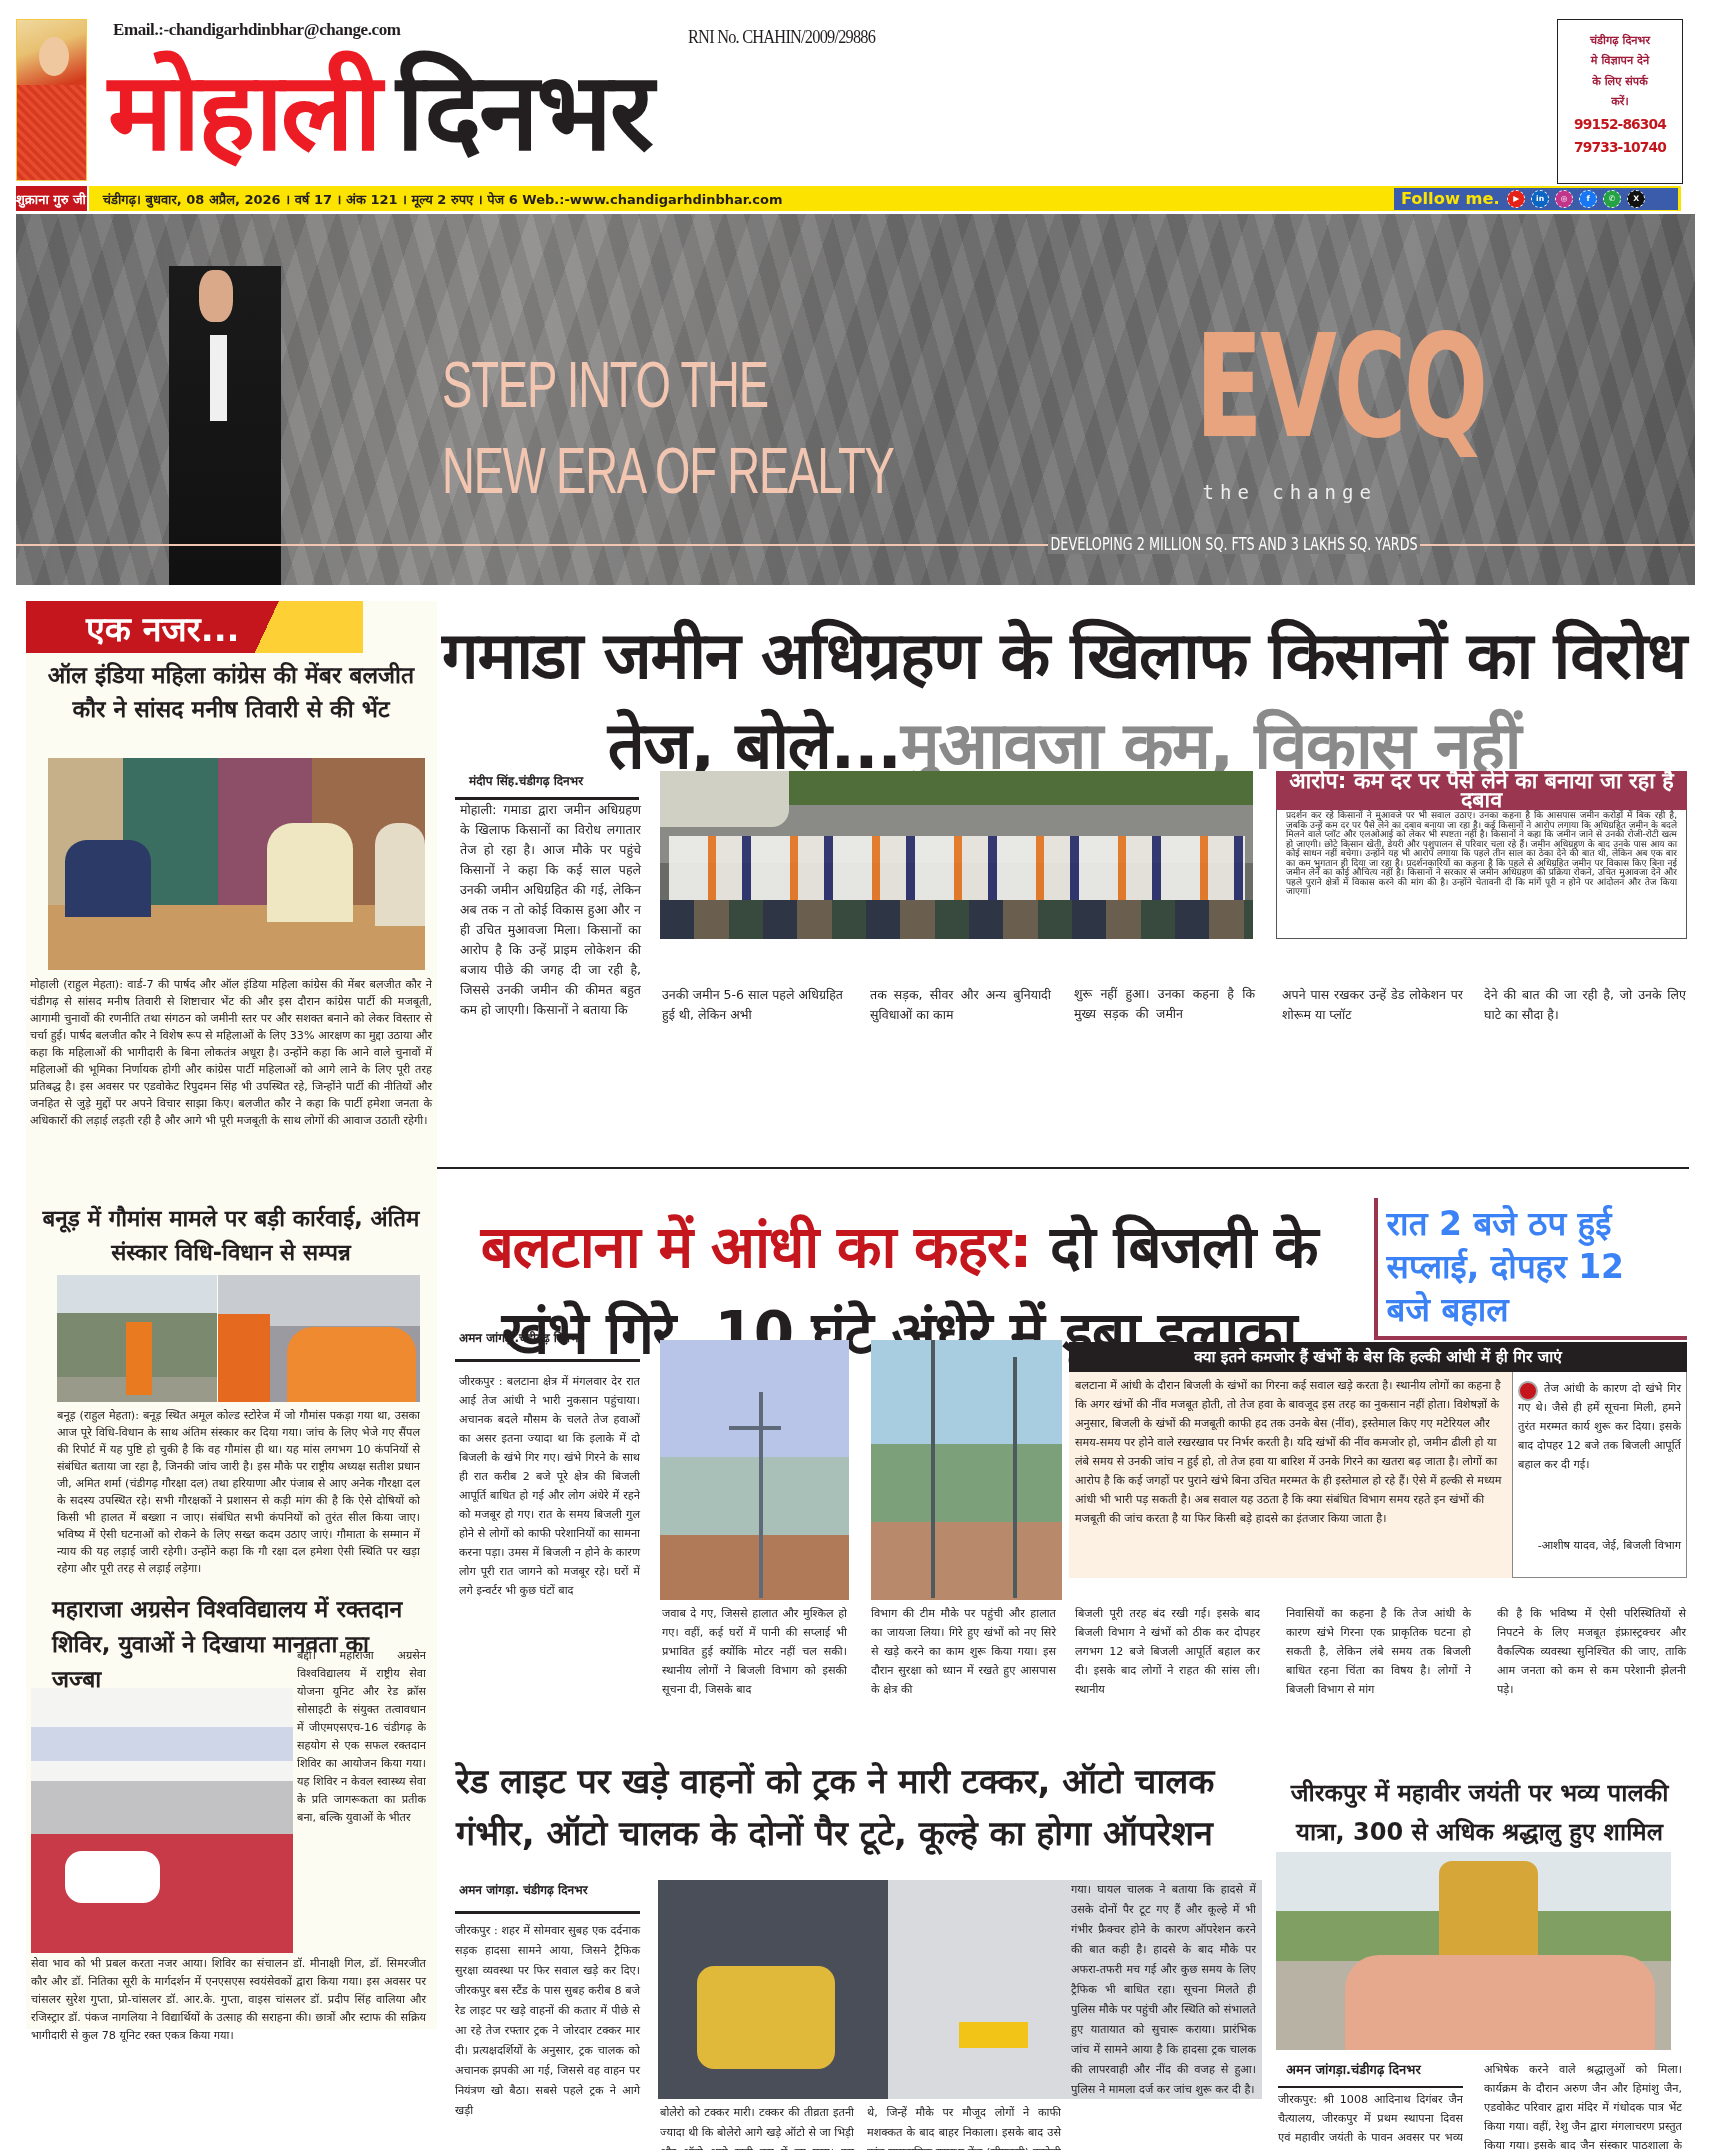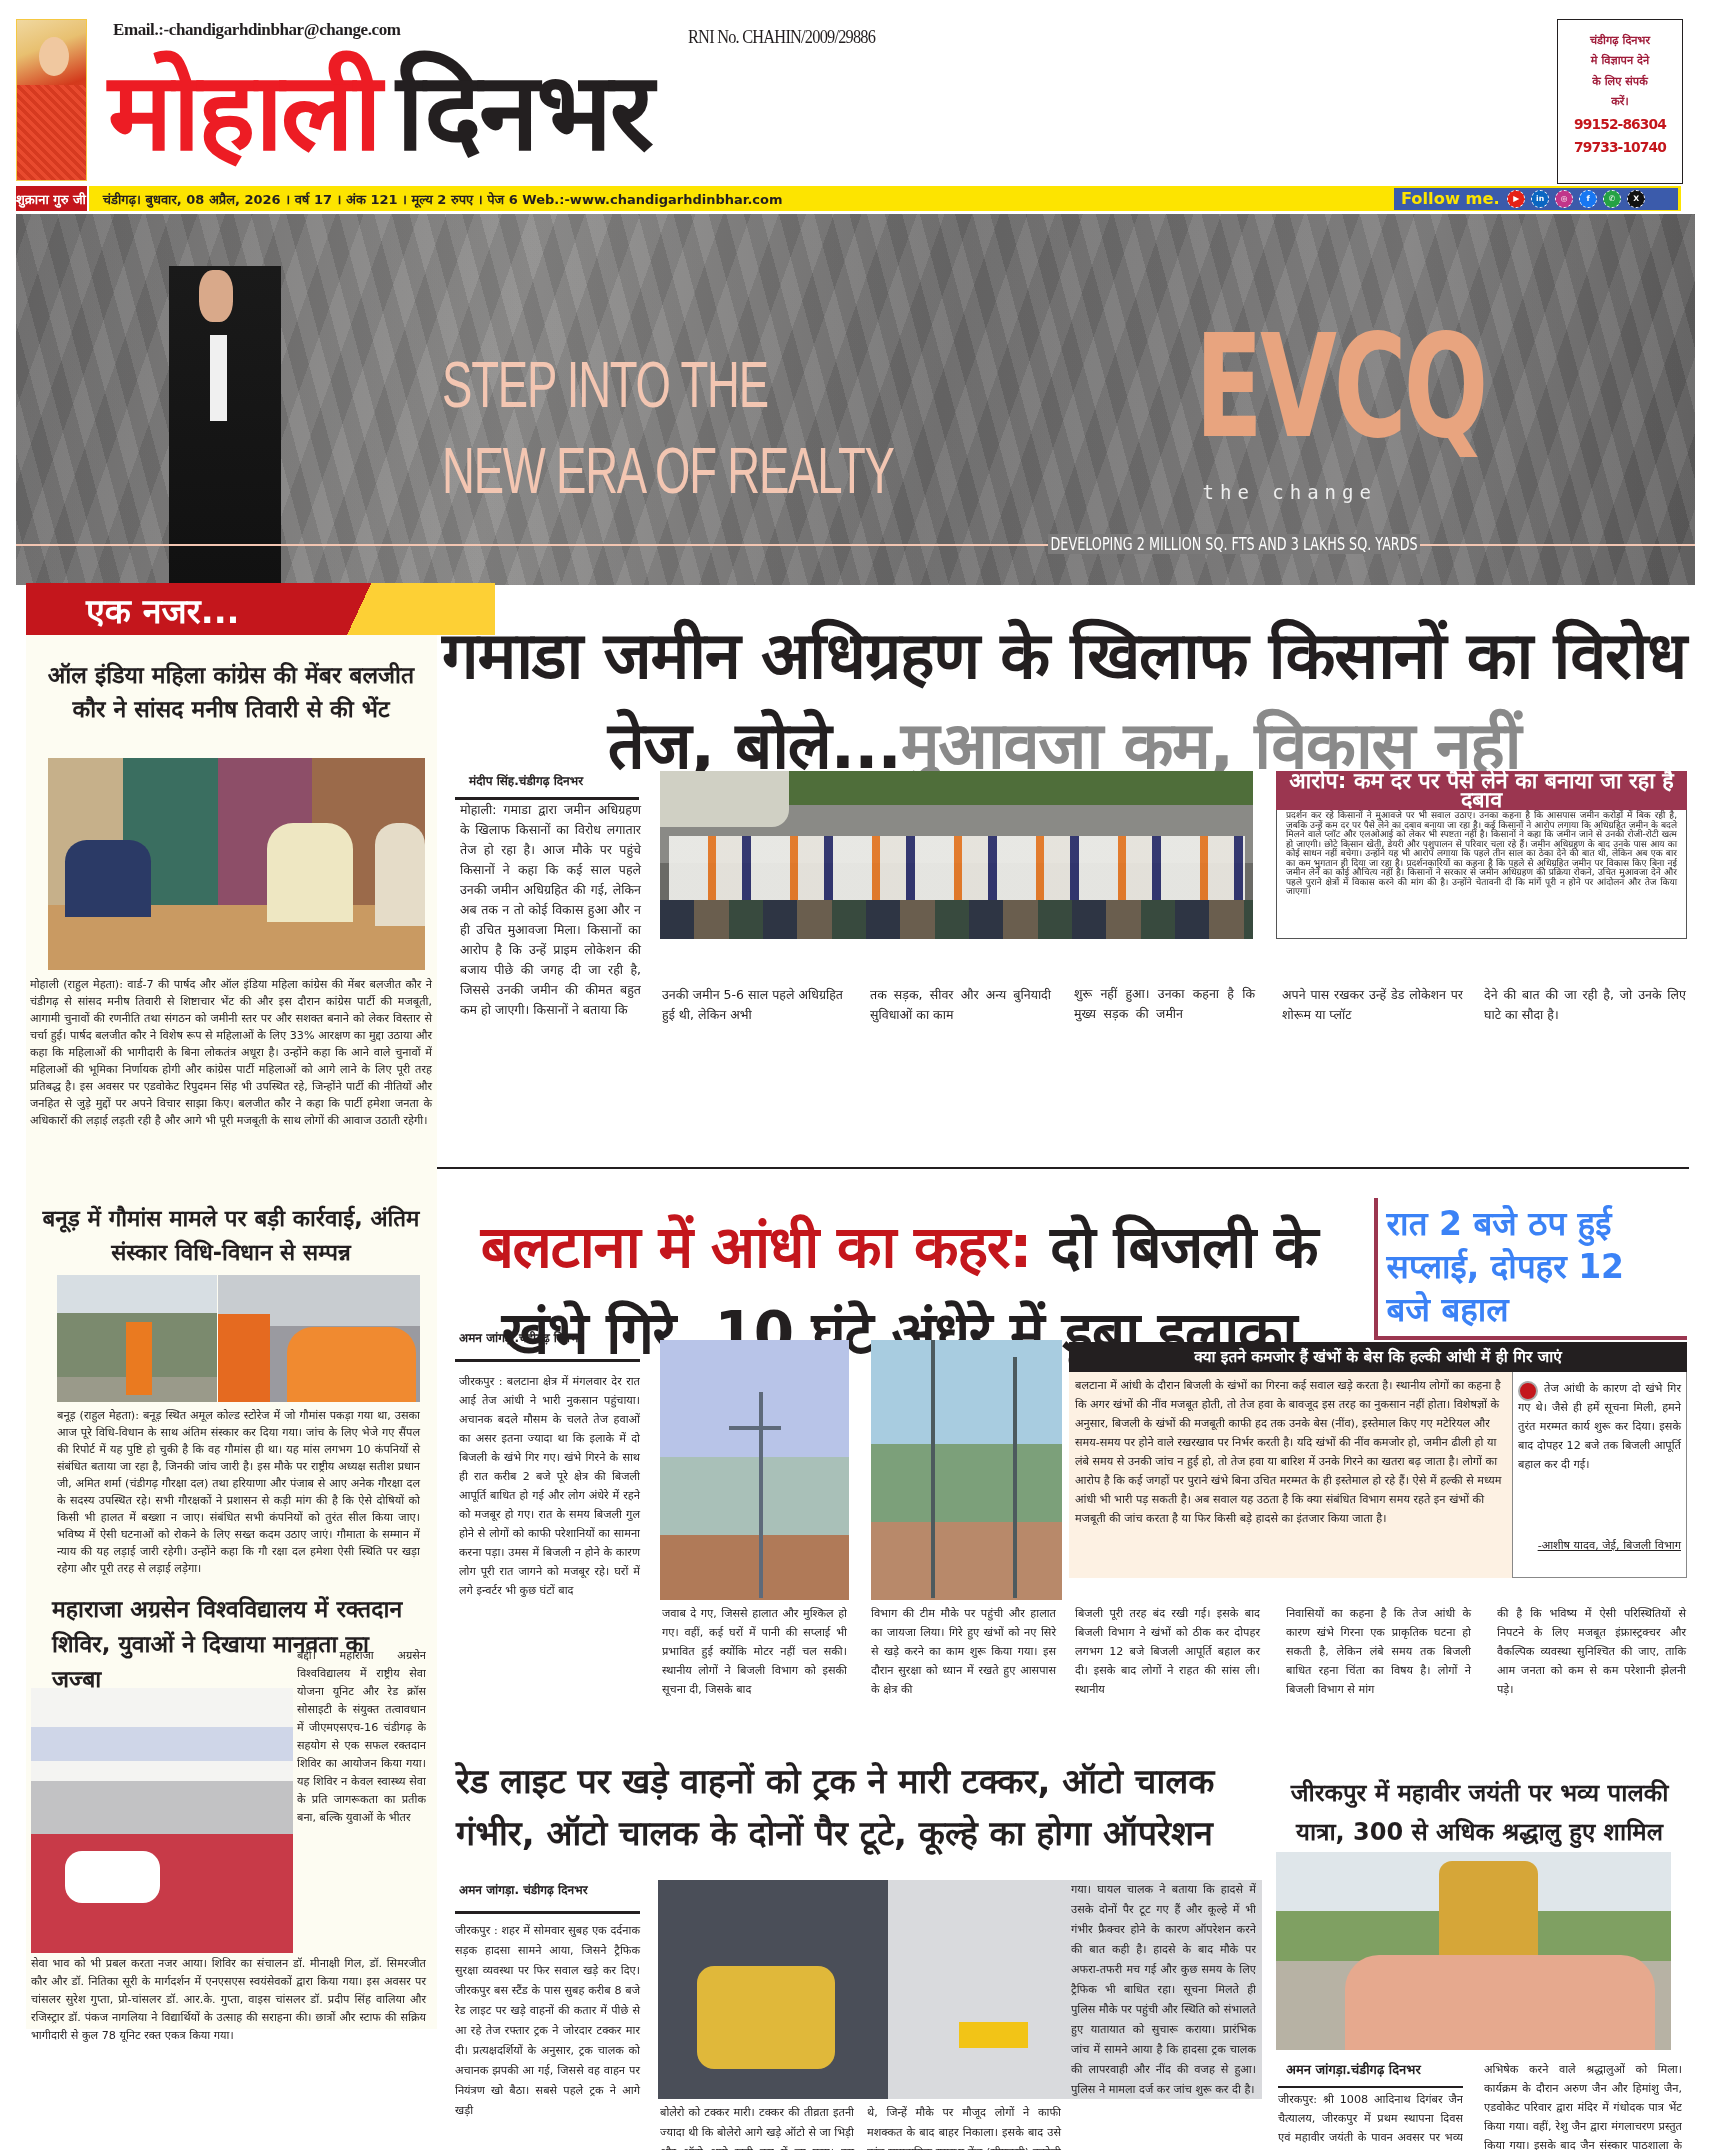--- a/index.html
+++ b/index.html
@@ -31,21 +31,21 @@
 #banner .man .shirt{position:absolute;left:41px;top:69px;width:17px;height:86px;background:#f0f0f0}
 #ban-line1,#ban-line2{position:absolute;left:426px;color:#f3c6b2;font-family:"Liberation Sans",sans-serif;font-size:65px;letter-spacing:-1.7px;transform:scaleX(.7);transform-origin:left;white-space:nowrap}
 #ban-line1{top:133px}
 #ban-line2{top:219px}
 #ban-logo{position:absolute;left:1179px;top:90px;font-size:142px;font-weight:bold;color:#e8a47f;letter-spacing:-4.3px;transform:scaleX(.7);transform-origin:left}
 #ban-tag{position:absolute;left:1187px;top:267px;color:#eee;font-size:19px;letter-spacing:6px;font-family:"DejaVu Sans Mono",monospace}
 #ban-rule{position:absolute;left:0;top:330px;width:100%;height:2.2px;background:#f3c6b2}
 #ban-dev{position:absolute;left:1032px;top:320px;background:#7a7979;color:#fff;font-size:17px;padding:0 3.4px;transform:scaleX(.75);transform-origin:left;white-space:nowrap}
 
 #left-col{left:26px;top:601px;width:411px;height:1428px;background:#fdfcf2}
-#ek-nazar{left:26px;top:583px;width:469px;height:52px;background:linear-gradient(115deg,#c4161c 0 70%,#fdd035 70%)}
+#ek-nazar{left:26px;top:601px;width:337px;height:52px;background:linear-gradient(115deg,#c4161c 0 70%,#fdd035 70%)}
 #ek-nazar span{position:absolute;left:60px;top:4.3px;color:#fff;font-size:34px;font-weight:bold}
 .hl{font-weight:bold;color:#231f20;line-height:1.2}
 .body{font-size:12px;line-height:17px;text-align:justify;color:#231f20}
 .byline{font-size:12px;font-weight:bold}
 .rule{height:2.6px;background:#231f20}
 .photo{overflow:hidden}
 
 #h1{left:434px;top:611px;width:1260px;font-size:65px;line-height:90px;font-weight:bold;text-align:center;letter-spacing:-1.3px}
 #h1 .grey{color:#8a8a8a}
 .boxhead{background:#9b3650;color:#fff;font-weight:bold;text-align:center}
@@ -177,21 +177,21 @@
 <div class="abs photo" style="left:871px;top:1340px;width:191px;height:260px;background:linear-gradient(#a8cce0 0 40%,#7ca07a 40% 70%,#b8896a 70%);">
   <div style="position:absolute;left:60px;top:0;width:4.3px;height:258px;background:#4d5a5e;"></div>
   <div style="position:absolute;left:142px;top:17px;width:4.3px;height:241px;background:#4d5a5e;"></div>
 </div>
 <div class="abs" style="left:1069px;top:1342px;width:618px;height:30px;background:#231f20;color:#fff;font-weight:bold;font-size:15.5px;line-height:30px;text-align:center;">क्या इतने कमजोर हैं खंभों के बेस कि हल्की आंधी में ही गिर जाएं</div>
 <div class="abs colbox" style="left:1069px;top:1372px;width:443px;height:206px;"></div>
 <div class="abs body" style="left:1075px;top:1376px;width:432px;font-size:11.2px;line-height:19px;text-align:left;">बलटाना में आंधी के दौरान बिजली के खंभों का गिरना कई सवाल खड़े करता है। स्थानीय लोगों का कहना है कि अगर खंभों की नींव मजबूत होती, तो तेज हवा के बावजूद इस तरह का नुकसान नहीं होता। विशेषज्ञों के अनुसार, बिजली के खंभों की मजबूती काफी हद तक उनके बेस (नींव), इस्तेमाल किए गए मटेरियल और समय-समय पर होने वाले रखरखाव पर निर्भर करती है। यदि खंभों की नींव कमजोर हो, जमीन ढीली हो या लंबे समय से उनकी जांच न हुई हो, तो तेज हवा या बारिश में उनके गिरने का खतरा बढ़ जाता है। लोगों का आरोप है कि कई जगहों पर पुराने खंभे बिना उचित मरम्मत के ही इस्तेमाल हो रहे हैं। ऐसे में हल्की से मध्यम आंधी भी भारी पड़ सकती है। अब सवाल यह उठता है कि क्या संबंधित विभाग समय रहते इन खंभों की मजबूती की जांच करता है या फिर किसी बड़े हादसे का इंतजार किया जाता है।</div>
 <div class="abs" style="left:1512px;top:1372px;width:175px;height:206px;border:0.9px solid #888;border-top:none;background:#fff;"></div>
 <span class="abs dot" style="left:1518px;top:1381px;"></span>
 <div class="abs body" style="left:1518px;top:1379px;width:163px;font-size:11.2px;line-height:19px;text-indent:26px;">तेज आंधी के कारण दो खंभे गिर गए थे। जैसे ही हमें सूचना मिली, हमने तुरंत मरम्मत कार्य शुरू कर दिया। इसके बाद दोपहर 12 बजे तक बिजली आपूर्ति बहाल कर दी गई।</div>
-<div class="abs body" style="left:1518px;top:1536px;width:163px;font-size:11.2px;line-height:19px;text-align:right;text-decoration:underline;">-आशीष यादव, जेई, बिजली विभाग</div>
+<div class="abs body" style="left:1518px;top:1536px;width:163px;font-size:11.2px;line-height:19px;text-align:right;">-आशीष यादव, जेई, बिजली विभाग</div>
 <div class="abs body" style="left:662px;top:1604px;width:185px;font-size:11.2px;line-height:19px;">जवाब दे गए, जिससे हालात और मुश्किल हो गए। वहीं, कई घरों में पानी की सप्लाई भी प्रभावित हुई क्योंकि मोटर नहीं चल सकी। स्थानीय लोगों ने बिजली विभाग को इसकी सूचना दी, जिसके बाद</div>
 <div class="abs body" style="left:871px;top:1604px;width:185px;font-size:11.2px;line-height:19px;">विभाग की टीम मौके पर पहुंची और हालात का जायजा लिया। गिरे हुए खंभों को नए सिरे से खड़े करने का काम शुरू किया गया। इस दौरान सुरक्षा को ध्यान में रखते हुए आसपास के क्षेत्र की</div>
 <div class="abs body" style="left:1075px;top:1604px;width:185px;font-size:11.2px;line-height:19px;">बिजली पूरी तरह बंद रखी गई। इसके बाद बिजली विभाग ने खंभों को ठीक कर दोपहर लगभग 12 बजे बिजली आपूर्ति बहाल कर दी। इसके बाद लोगों ने राहत की सांस ली। स्थानीय</div>
 <div class="abs body" style="left:1286px;top:1604px;width:185px;font-size:11.2px;line-height:19px;">निवासियों का कहना है कि तेज आंधी के कारण खंभे गिरना एक प्राकृतिक घटना हो सकती है, लेकिन लंबे समय तक बिजली बाधित रहना चिंता का विषय है। लोगों ने बिजली विभाग से मांग</div>
 <div class="abs body" style="left:1497px;top:1604px;width:189px;font-size:11.2px;line-height:19px;">की है कि भविष्य में ऐसी परिस्थितियों से निपटने के लिए मजबूत इंफ्रास्ट्रक्चर और वैकल्पिक व्यवस्था सुनिश्चित की जाए, ताकि आम जनता को कम से कम परेशानी झेलनी पड़े।</div>
 
 <div class="abs hl" style="left:456px;top:1755px;width:809px;font-size:34px;line-height:52px;">रेड लाइट पर खड़े वाहनों को ट्रक ने मारी टक्कर, ऑटो चालक गंभीर, ऑटो चालक के दोनों पैर टूटे, कूल्हे का होगा ऑपरेशन</div>
 <div class="abs byline" style="left:459px;top:1881px;">अमन जांगड़ा. चंडीगढ़ दिनभर</div>
 <div class="abs rule" style="left:455px;top:1911px;width:185px;"></div>
 <div class="abs body" style="left:455px;top:1921px;width:185px;font-size:11.2px;line-height:20px;">जीरकपुर : शहर में सोमवार सुबह एक दर्दनाक सड़क हादसा सामने आया, जिसने ट्रैफिक सुरक्षा व्यवस्था पर फिर सवाल खड़े कर दिए। जीरकपुर बस स्टैंड के पास सुबह करीब 8 बजे रेड लाइट पर खड़े वाहनों की कतार में पीछे से आ रहे तेज रफ्तार ट्रक ने जोरदार टक्कर मार दी। प्रत्यक्षदर्शियों के अनुसार, ट्रक चालक को अचानक झपकी आ गई, जिससे वह वाहन पर नियंत्रण खो बैठा। सबसे पहले ट्रक ने आगे खड़ी</div>

